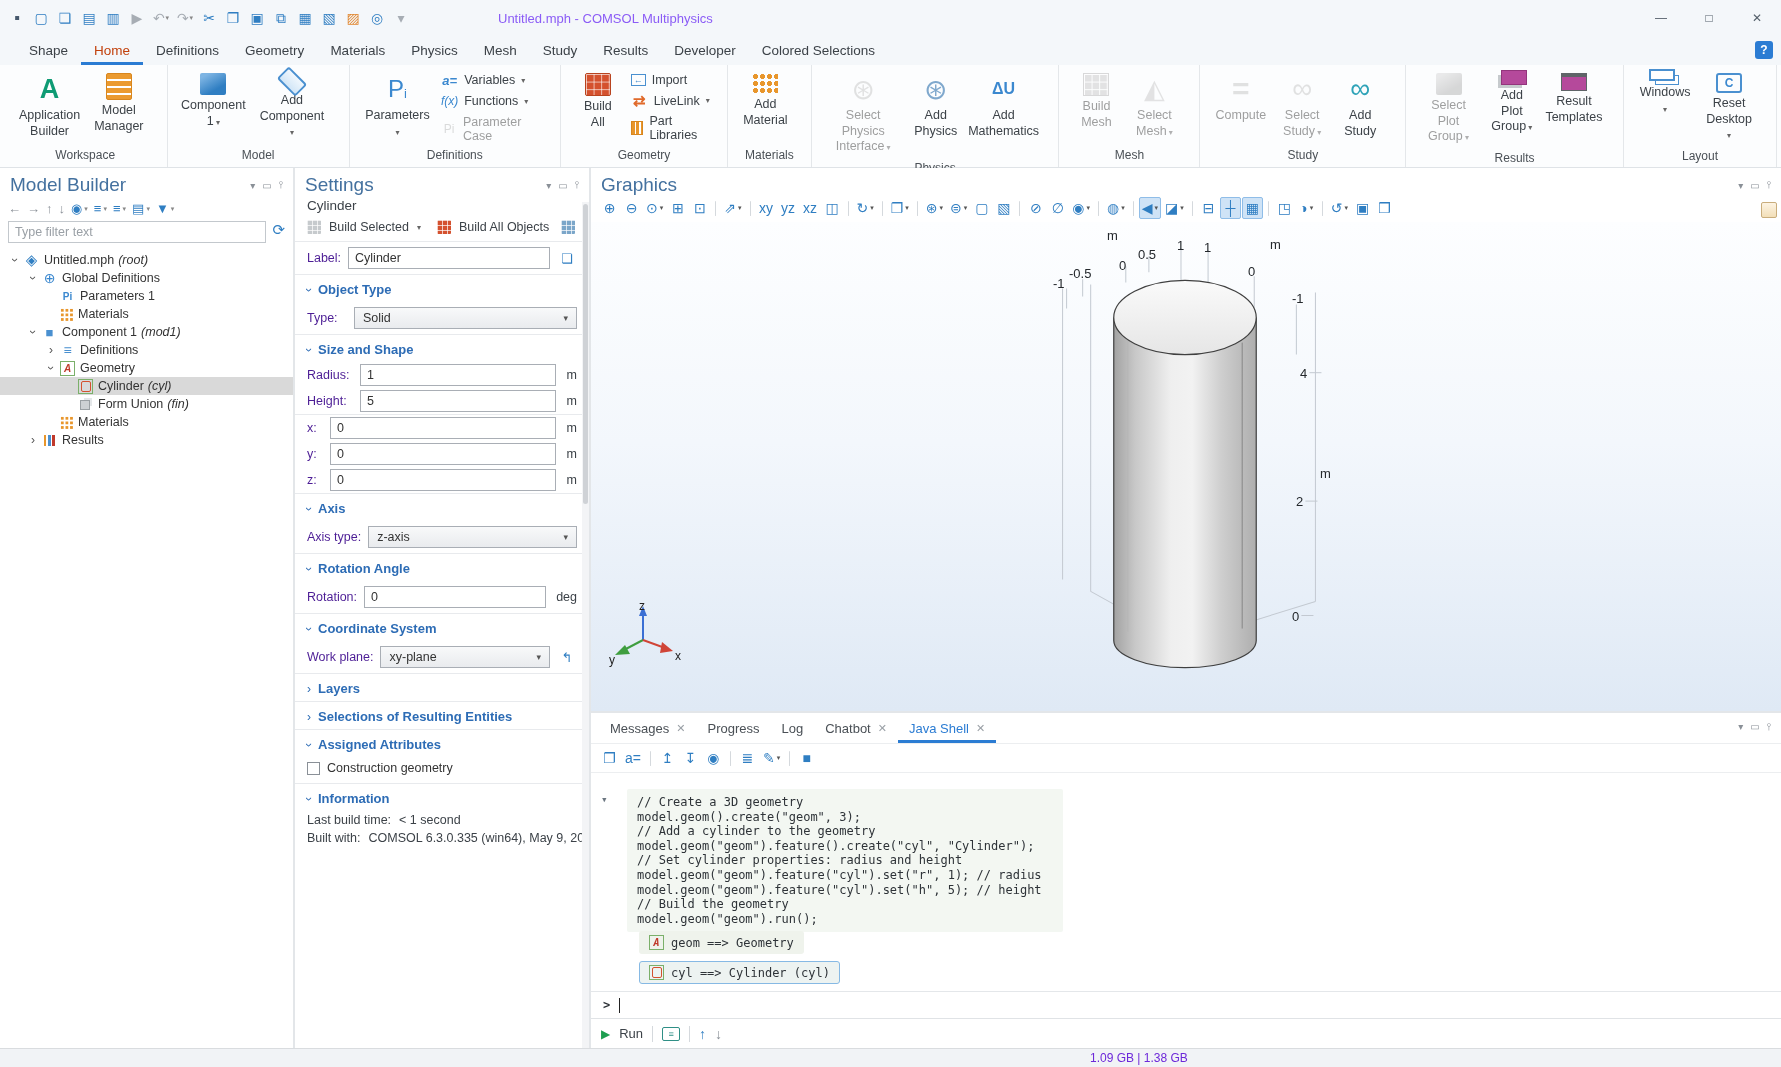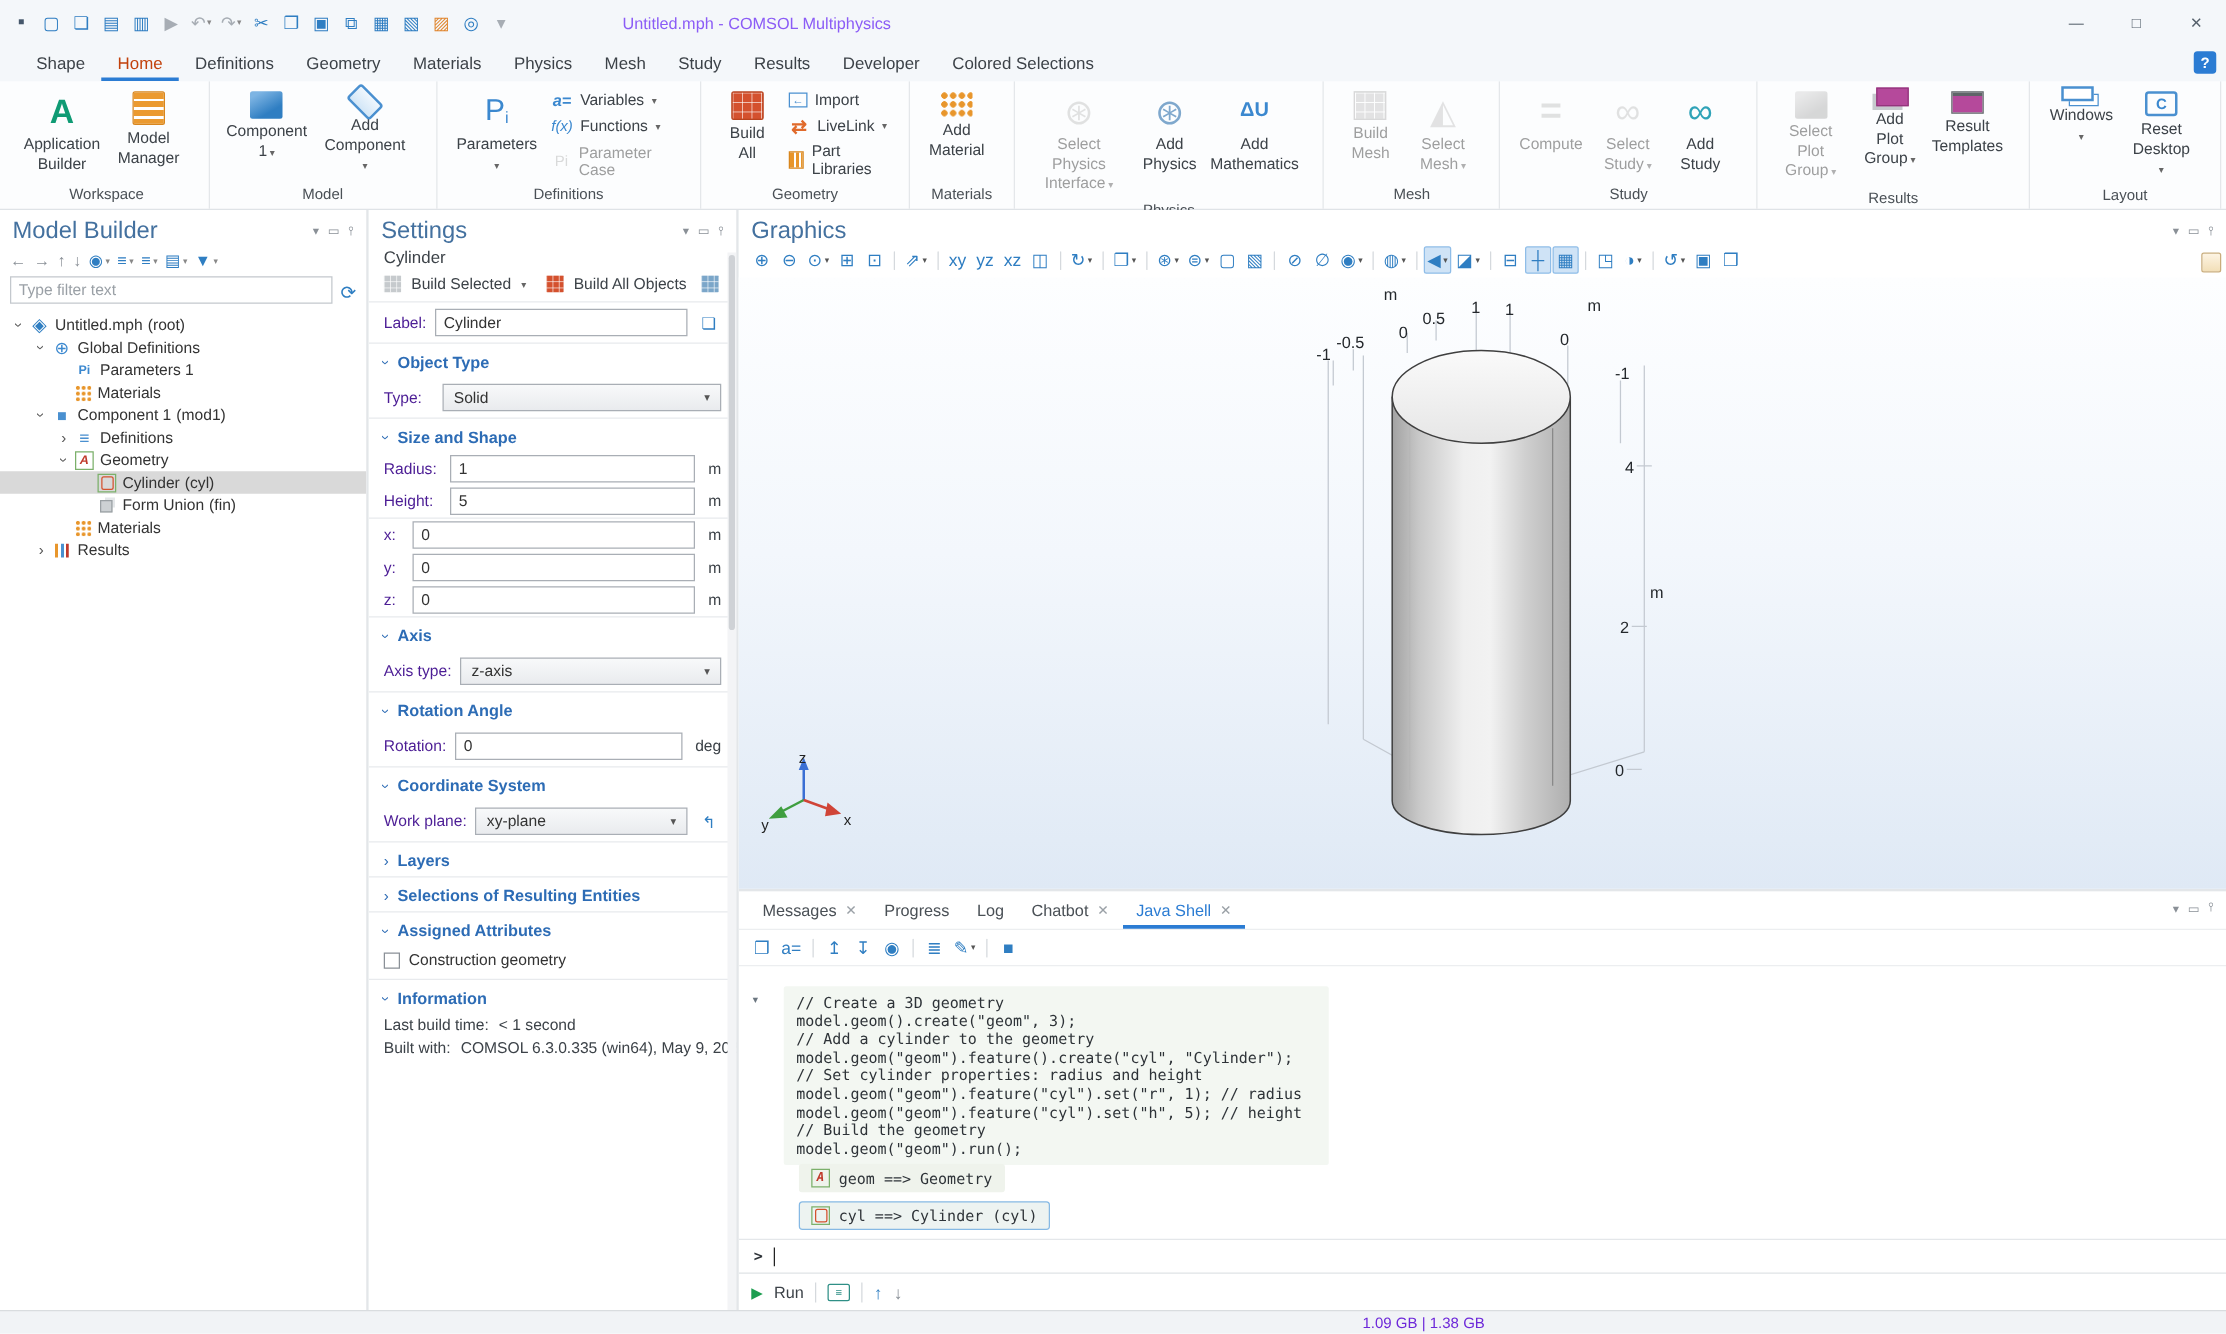--- a/index.html
+++ b/index.html
@@ -82,37 +82,37 @@
   .phead{display:flex;align-items:center;padding:6px 10px 2px;position:relative}
   .ptitle{font-size:19px;color:#44719f}
   .phicons{margin-left:auto;display:flex;gap:7px;color:#8a9097;font-size:10px;align-items:center}
   .phicons span{cursor:default}
 
   
   .mb-tools{display:flex;align-items:center;gap:6px;padding:3px 8px;font-size:13px}
   .mti{color:#8a9097;display:flex;align-items:center}
   .mti[data-tone="blue"]{color:#2f7ec2}
   .mti[data-dd="1"]::after{content:"▾";font-size:7px;color:#888;margin-left:2px}
-  .mb-filterrow{display:flex;align-items:flex-end;gap:6px;padding:2px 8px 6px}
+  .mb-filterrow{display:flex;align-items:flex-start;gap:6px;padding:2px 8px 6px}
   .mb-filter{flex:1;height:22px;border:1px solid #c3c8cd;font-size:12.5px;padding:0 6px;color:#333;font-family:"Liberation Sans",sans-serif}
   .mb-filter::placeholder{color:#9aa0a6}
   .refresh{color:#2f7ec2;font-size:15px}
   .tree{flex:1;overflow:hidden;padding-top:2px}
   .trow{display:flex;align-items:center;height:18px;font-size:12.5px;color:#333;white-space:nowrap}
   .trow[data-lvl="0"]{padding-left:8px}
   .trow[data-lvl="1"]{padding-left:26px}
   .trow[data-lvl="2"]{padding-left:44px}
   .trow[data-lvl="3"]{padding-left:62px}
   .trow[data-state="selected"]{background:#d9d9d9}
   .tar{width:14px;color:#555;font-size:12px;display:inline-flex;justify-content:center}
   .tar::before{content:"›";display:inline-block}
   .tar[data-arrow="down"]::before{transform:rotate(90deg)}
   .tar[data-arrow="none"]::before{content:""}
   .tic{width:15px;height:15px;margin:0 5px 0 2px;display:inline-flex;align-items:center;justify-content:center;flex:none}
-  .tsuf{margin-left:4px;}
+  .tsuf{margin-left:4px;font-style:italic}
   [data-icon="root"]::before{content:"◈";color:#2f7ec2;font-size:15px}
   [data-icon="globe"]::before{content:"⊕";color:#3b88cf;font-size:14px}
   [data-icon="pi"]::before{content:"Pi";color:#3b88cf;font-size:10px;font-weight:700}
   [data-icon="materials"]{background-image:radial-gradient(#e8962c 1.5px,transparent 1.7px);background-size:4.6px 4.6px;width:13px;height:13px}
   [data-icon="component-sm"]::before{content:"■";color:#4a90d0;font-size:13px}
   [data-icon="definitions"]::before{content:"≡";color:#4a90d0;font-weight:700;font-size:14px}
   [data-icon="geometry"]{border:1px solid #7bb06a}
   [data-icon="geometry"]::before{content:"A";color:#c0392b;font-style:italic;font-weight:700;font-size:10px}
   [data-icon="cylinder"]{border:1px solid #7bb06a}
   [data-icon="cylinder"]::before{content:"";width:8px;height:9px;border:1.5px solid #d4512e;border-radius:2px;display:block}

